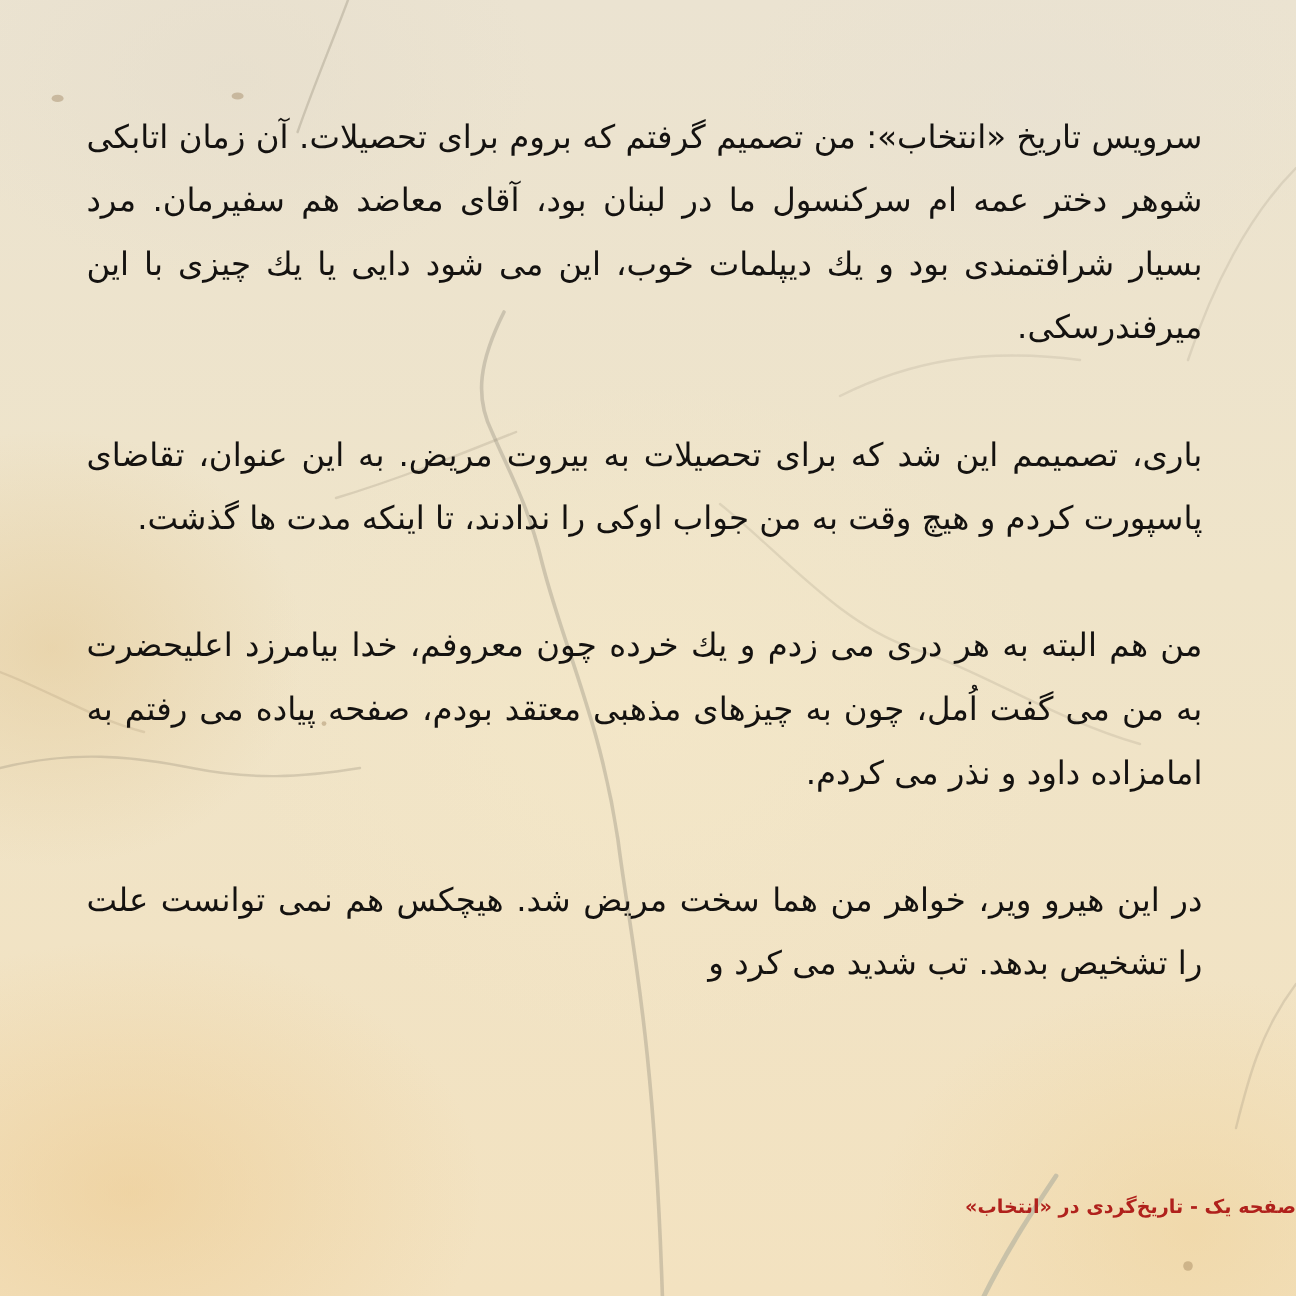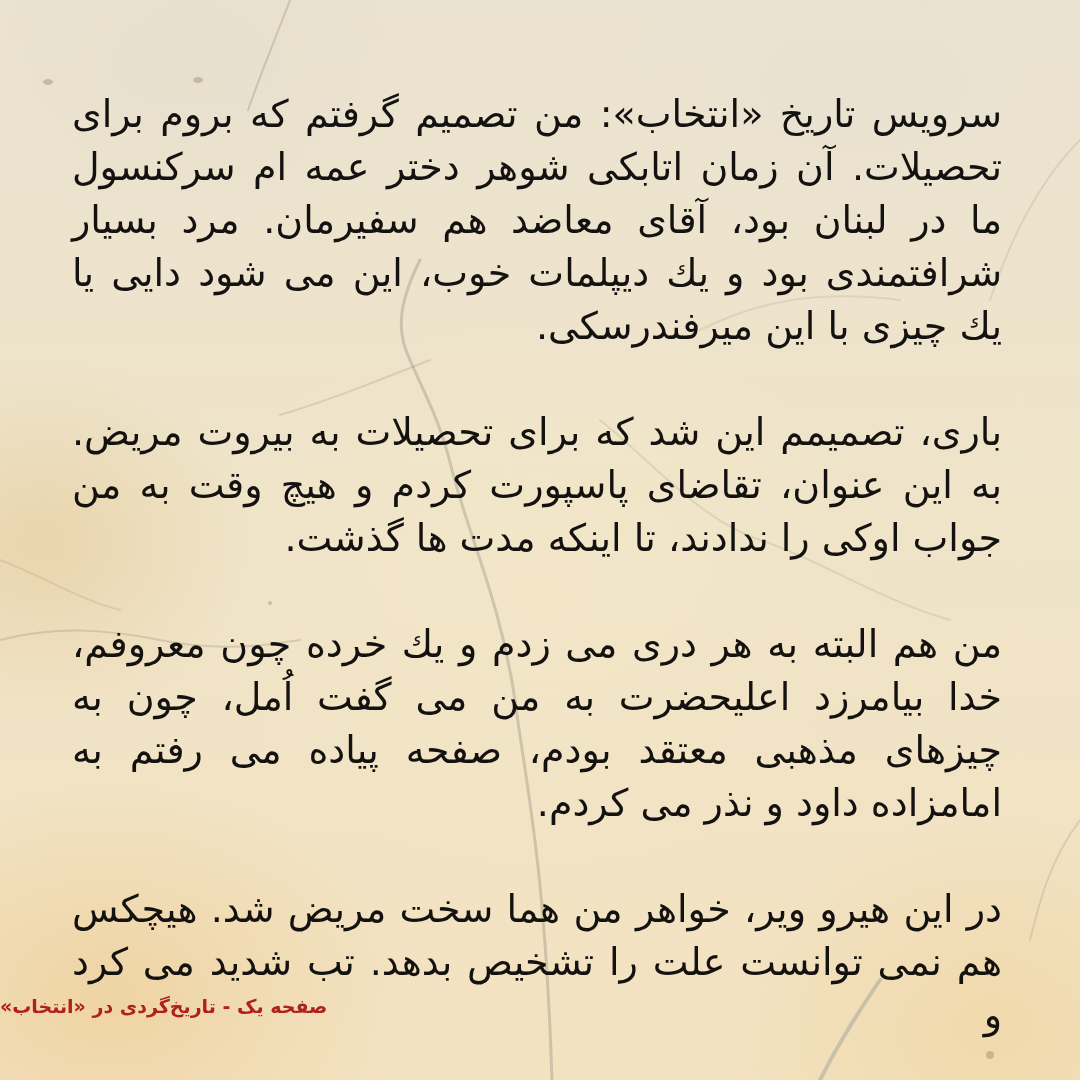--- a/index.html
+++ b/index.html
@@ -36,37 +36,37 @@
     .content {
       position: absolute;
       top: 88px;
       left: 72px;
       width: 930px;
       direction: rtl;
       color: #141210;
     }
     .para {
       margin: 0;
-      font-size: 38px;
+      font-size: 27px;
       line-height: 53px;
       text-align: justify;
       text-align-last: right;
       letter-spacing: 0;
     }
     .para + .para {
       margin-top: 53px;
     }
     .footer {
       position: absolute;
       top: 991px;
       left: 0;
       width: 1080px;
-      text-align: left;
+      text-align: right;
       direction: rtl;
-      font-size: 19px;
+      font-size: 16px;
       font-weight: bold;
       line-height: 30px;
     }
   </style>
 </head>
 <body>
 
 <div class="paper"></div>
 
 <svg class="cracks" width="1080" height="1080" viewBox="0 0 1080 1080">

